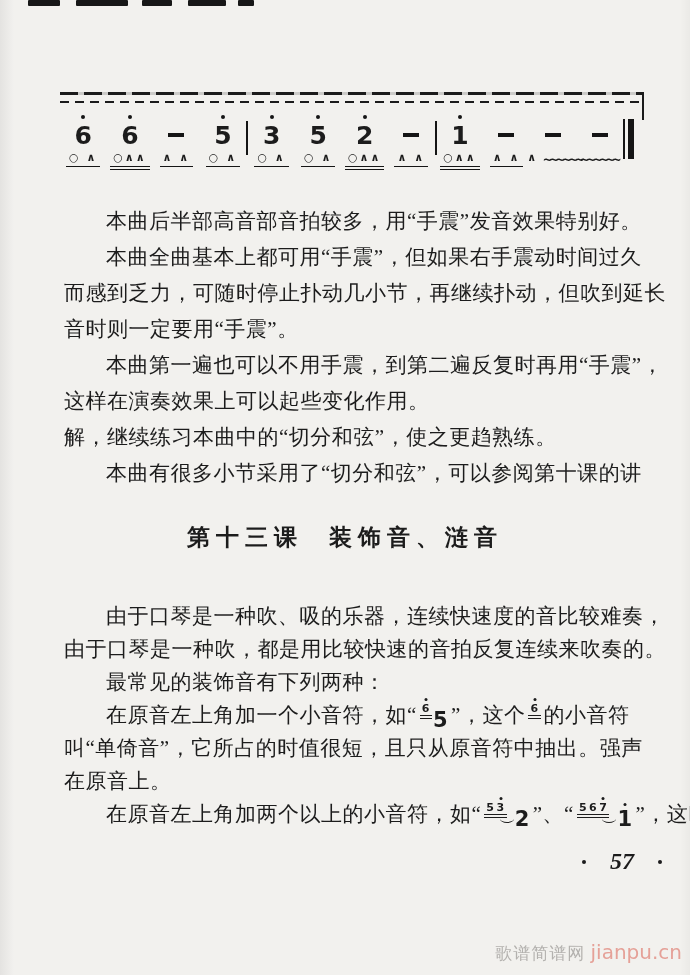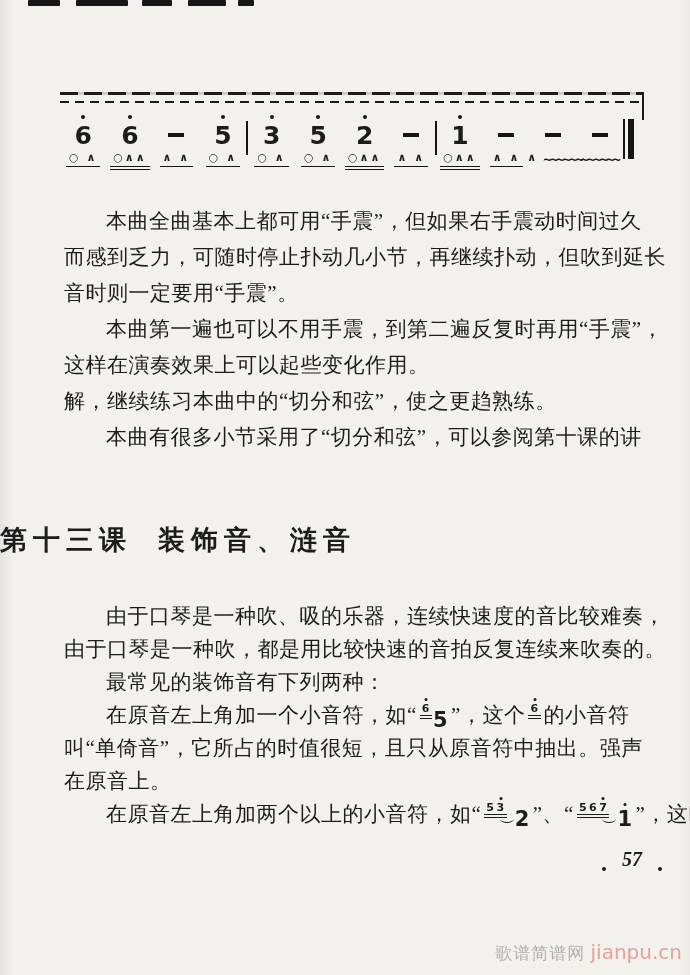--- a/index.html
+++ b/index.html
@@ -36,41 +36,41 @@
 
   
   .sec{position:absolute;left:64px;width:578px;font-size:21px;letter-spacing:.5px;}
   .sec1{top:203px;}
   .sec1 .tline{height:36px;line-height:36px;}
   .sec2{top:600px;}
   .sec2 .tline{height:33px;line-height:33px;}
   .tline{white-space:nowrap;}
   .indent{padding-left:42px;}
 
-  .heading{position:absolute;left:0;top:522px;width:100%;text-align:left;
-           font-size:27px;font-weight:bold;letter-spacing:6px;}
+  .heading{position:absolute;left:0;top:522px;width:100%;text-align:center;
+           font-size:23px;font-weight:bold;letter-spacing:6px;}
   .heading .hgap{display:inline-block;width:26px;}
 
   
   .grace{display:inline-flex;align-items:flex-end;margin:0 3px;position:relative;top:2px;}
   .smalls{display:inline-flex;gap:2px;padding:1px 2px;border-bottom:4px double #1c1c1c;
           transform:translateY(-12px);font-family:"DejaVu Sans",sans-serif;
           font-size:11px;font-weight:bold;line-height:1;}
   .sm{position:relative;}
   .ndot{position:absolute;top:-5px;left:50%;transform:translateX(-50%);
         width:3px;height:3px;border-radius:50%;background:#1c1c1c;}
   .slur{width:14px;height:7px;border-bottom:1.5px solid #1c1c1c;
         border-radius:0 0 100% 100% / 0 0 100% 100%;transform:translateY(-7px);margin-left:-7px;}
   .gmain{position:relative;font-family:"DejaVu Sans",sans-serif;font-size:21px;
          font-weight:bold;line-height:1;margin-left:1px;}
   .mdot{top:-6px;}
 
   
-  .pagenum{position:absolute;top:848px;right:28px;display:flex;align-items:flex-end;gap:16px;
-           font-style:italic;font-weight:bold;font-size:20px;}
+  .pagenum{position:absolute;top:848px;right:28px;display:flex;align-items:center;gap:24px;
+           font-style:italic;font-weight:bold;font-size:24px;}
   .pn-dot{width:4px;height:4px;background:#1c1c1c;border-radius:50%;}
   .watermark{position:absolute;right:8px;bottom:10px;font-size:17px;letter-spacing:1px;white-space:nowrap;}
   .wm-site{color:#b3b1ae;}
   .wm-url{color:#e5a198;font-family:"DejaVu Sans",sans-serif;font-size:20px;letter-spacing:0;}
 </style>
 </head>
 <body>
 
 <div class="page">
 
@@ -197,20 +197,21 @@
           </div>
         </div>
         <div class="final-bar">
           <div class="fb-thin"></div>
           <div class="fb-thick"></div>
         </div>
       </div>
   </div>
 
   <div class="sec sec1">
+      <div class="tline indent"><span>本曲后半部高音部音拍较多，用“手震”发音效果特别好。</span></div>
       <div class="tline indent"><span>本曲全曲基本上都可用“手震”，但如果右手震动时间过久</span></div>
       <div class="tline"><span>而感到乏力，可随时停止扑动几小节，再继续扑动，但吹到延长</span></div>
       <div class="tline"><span>音时则一定要用“手震”。</span></div>
       <div class="tline indent"><span>本曲第一遍也可以不用手震，到第二遍反复时再用“手震”，</span></div>
       <div class="tline"><span>这样在演奏效果上可以起些变化作用。</span></div>
       <div class="tline"><span>解，继续练习本曲中的“切分和弦”，使之更趋熟练。</span></div>
       <div class="tline indent"><span>本曲有很多小节采用了“切分和弦”，可以参阅第十课的讲</span></div>
     </div>
 
   <div class="heading">

